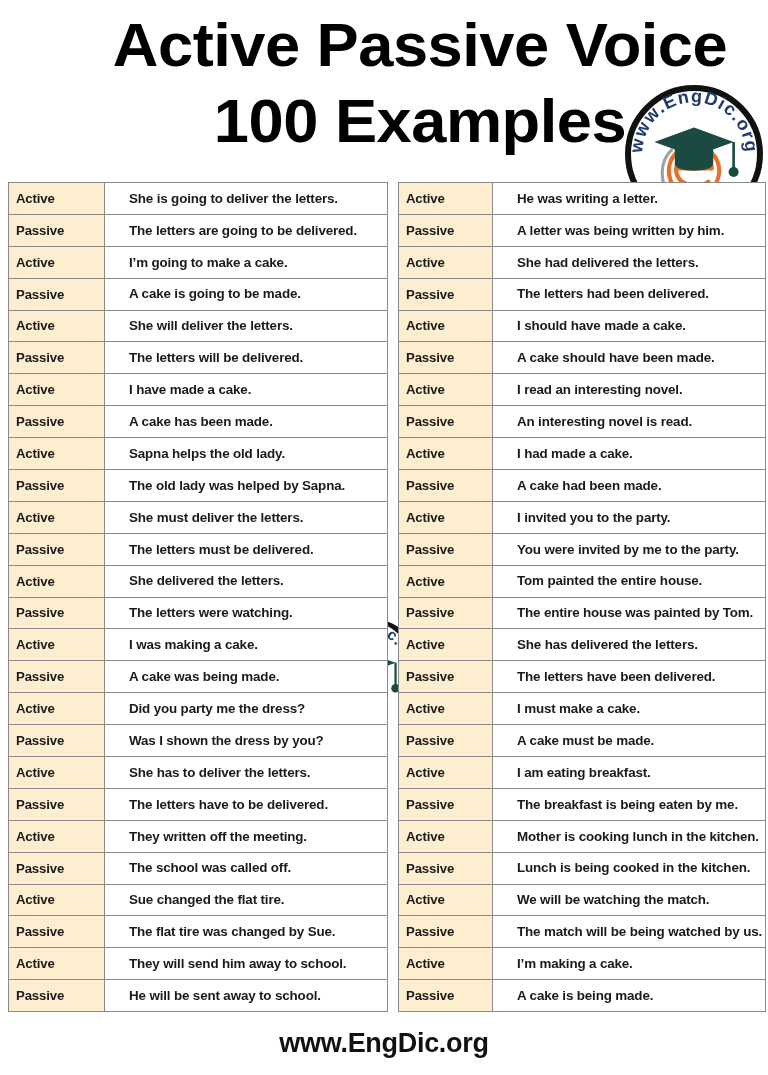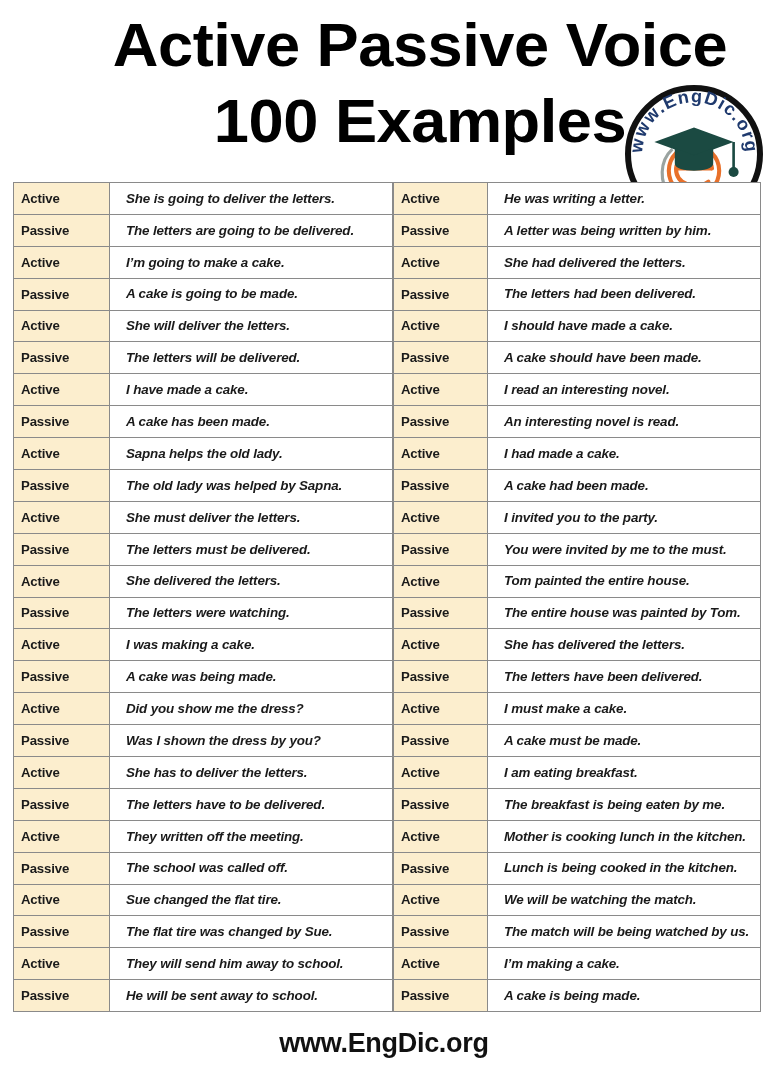--- a/index.html
+++ b/index.html
@@ -70,21 +70,21 @@
     margin-top: -5px;
   }
 
   
   .tables {
     position: absolute;
     top: 182px;
     left: 0;
     width: 768px;
     display: flex;
-    justify-content: center;
+    justify-content: space-between;
   }
   .vtable {
     border-collapse: collapse;
     table-layout: fixed;
   }
   .vtable.left  { width: 380px; margin-left: 8px; }
   .vtable.right { width: 368px; margin-right: 2px; }
 
   .vtable tr { height: 31.9px; }
   .vtable td {
@@ -100,22 +100,21 @@
     overflow: hidden;
   }
   .vtable td.voice {
     background: #fceece;
     font-weight: 600;
     font-size: 13.2px;
   }
   .vtable.left  td.voice { width: 88px; }
   .vtable.right td.voice { width: 86px; }
   .vtable td.sentence {
-    padding-left: 16px;
-    font-style: italic;
+    padding-left: 24px;
   }
 
   
   .footer {
     position: absolute;
     left: 0;
     top: 1028px;
     width: 768px;
     text-align: center;
     font-size: 27px;
@@ -239,21 +238,21 @@
         <tr>
           <td class="voice">Active</td>
           <td class="sentence">I was making a cake.</td>
         </tr>
         <tr>
           <td class="voice">Passive</td>
           <td class="sentence">A cake was being made.</td>
         </tr>
         <tr>
           <td class="voice">Active</td>
-          <td class="sentence">Did you show me the dress?</td>
+          <td class="sentence">Did you party me the dress?</td>
         </tr>
         <tr>
           <td class="voice">Passive</td>
           <td class="sentence">Was I shown the dress by you?</td>
         </tr>
         <tr>
           <td class="voice">Active</td>
           <td class="sentence">She has to deliver the letters.</td>
         </tr>
         <tr>
@@ -328,21 +327,21 @@
         <tr>
           <td class="voice">Passive</td>
           <td class="sentence">A cake had been made.</td>
         </tr>
         <tr>
           <td class="voice">Active</td>
           <td class="sentence">I invited you to the party.</td>
         </tr>
         <tr>
           <td class="voice">Passive</td>
-          <td class="sentence">You were invited by me to the must.</td>
+          <td class="sentence">You were invited by me to the party.</td>
         </tr>
         <tr>
           <td class="voice">Active</td>
           <td class="sentence">Tom painted the entire house.</td>
         </tr>
         <tr>
           <td class="voice">Passive</td>
           <td class="sentence">The entire house was painted by Tom.</td>
         </tr>
         <tr>

